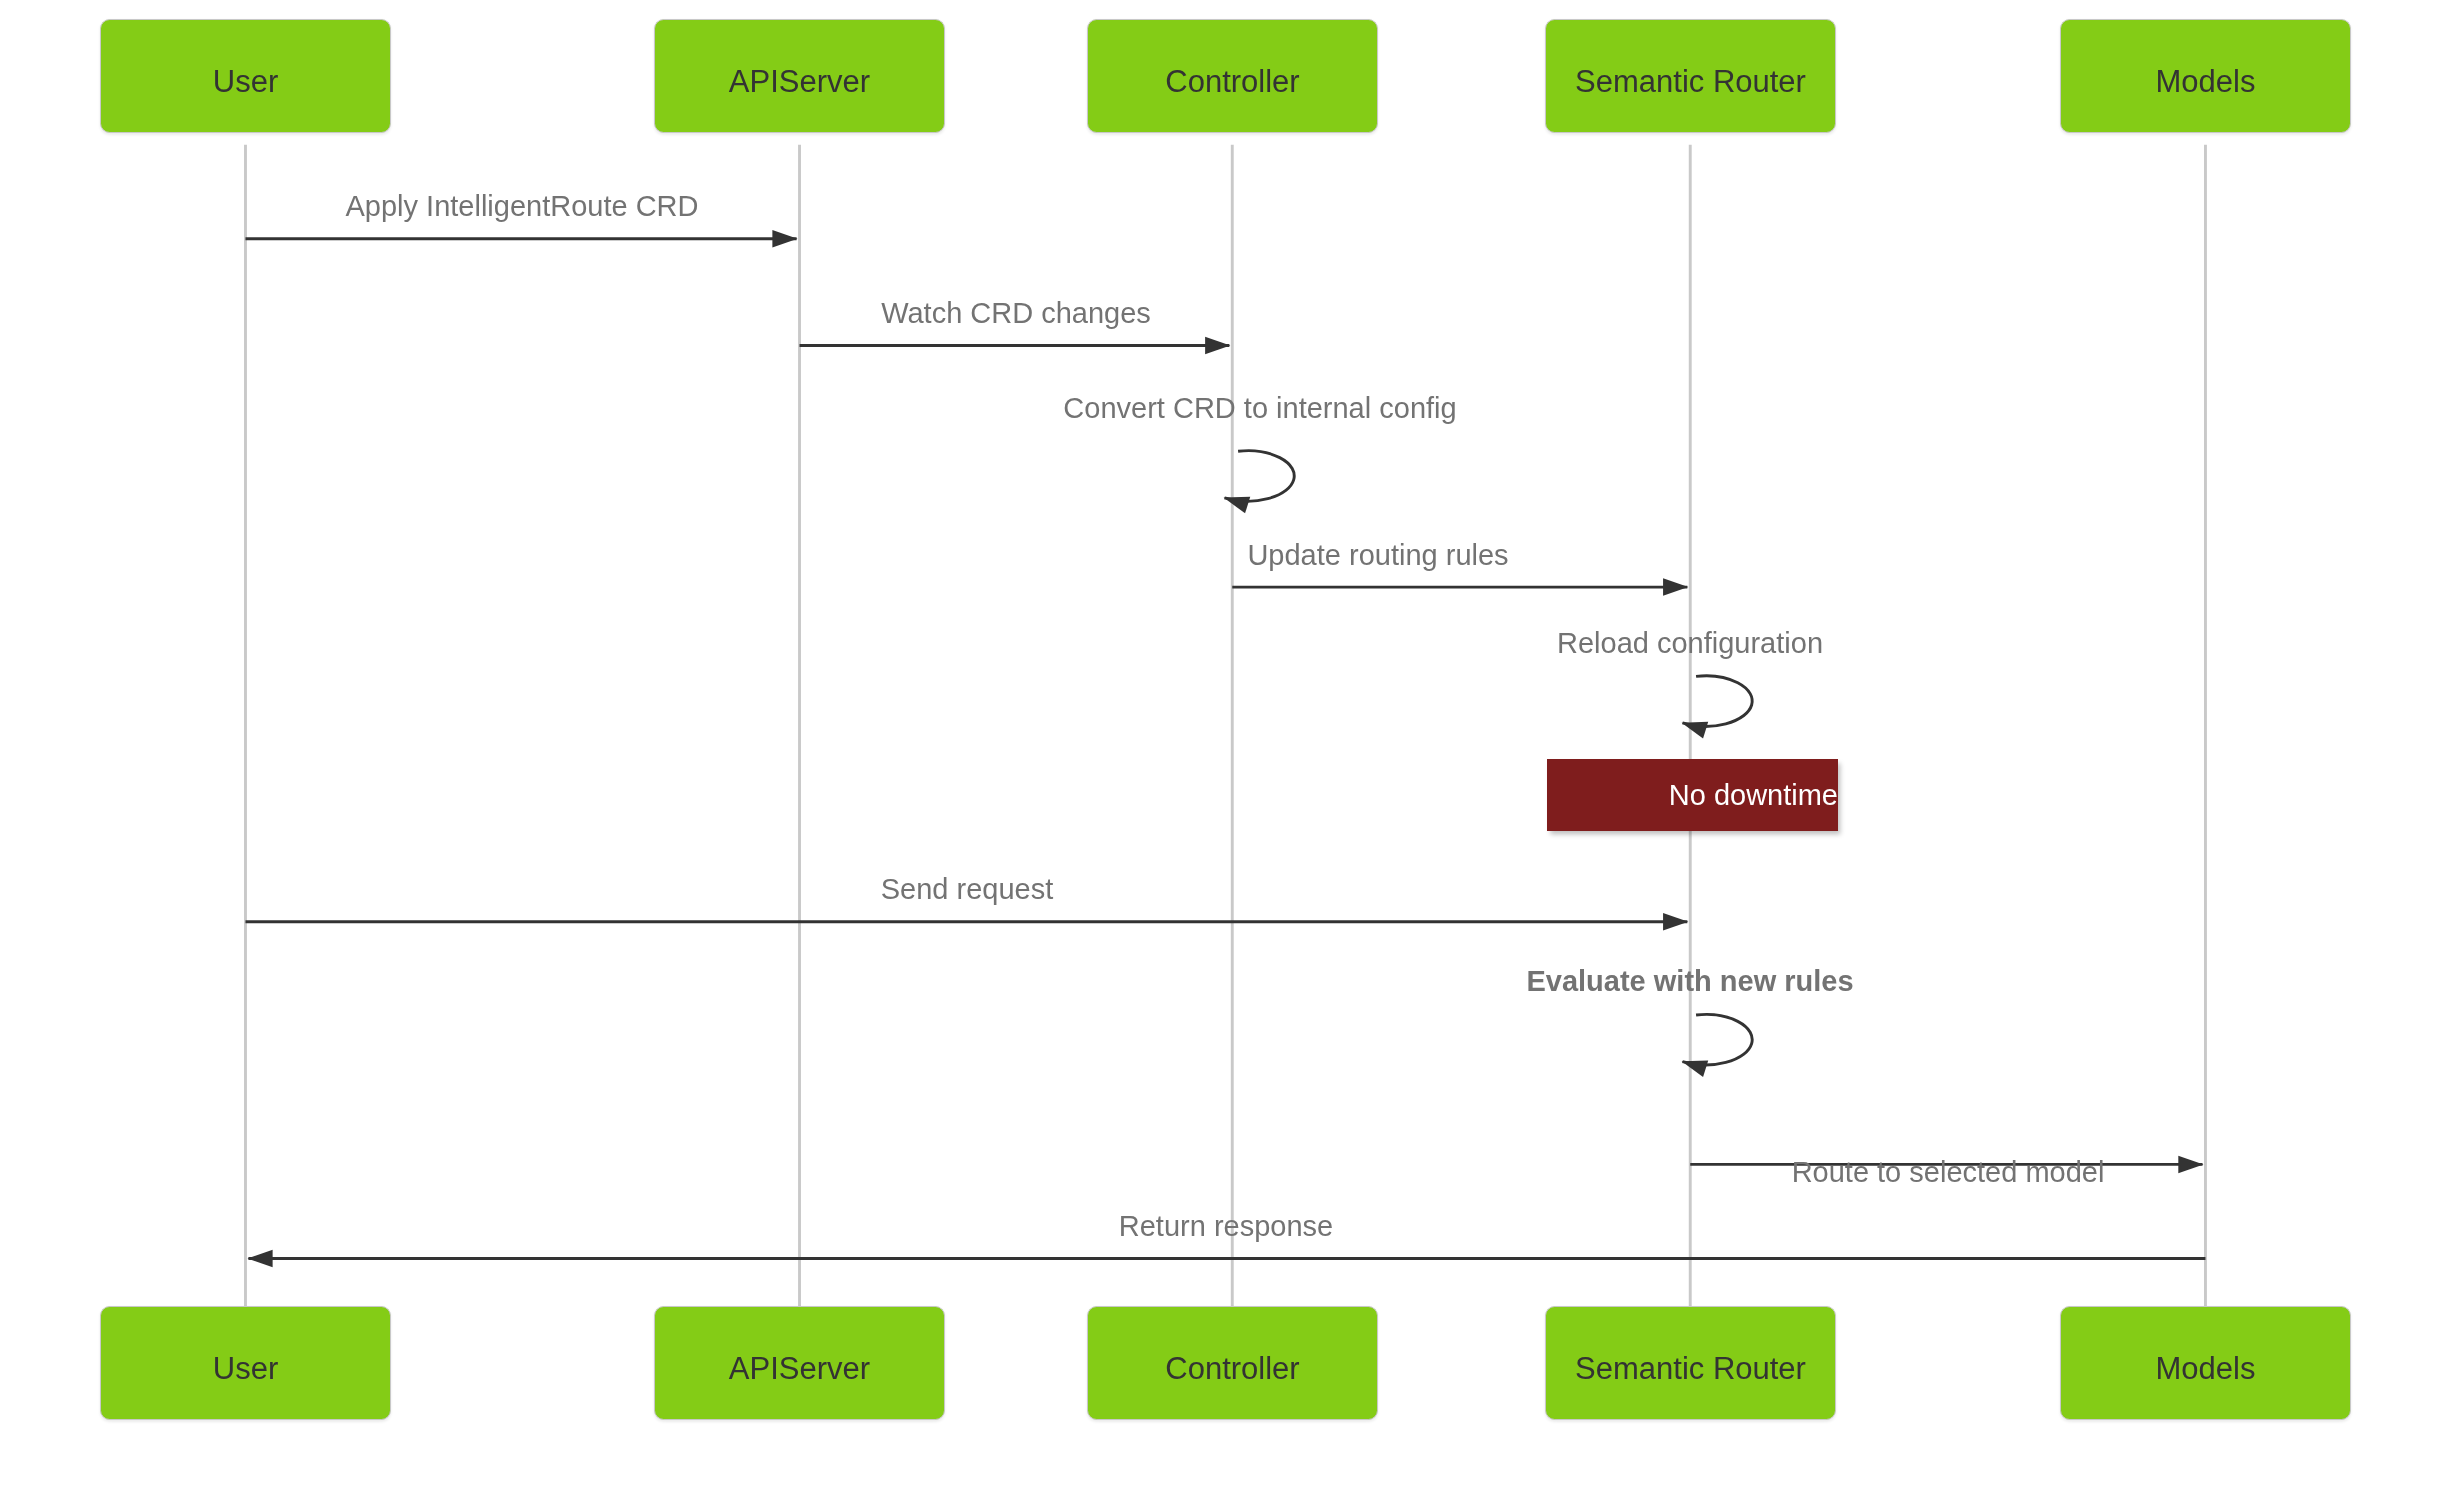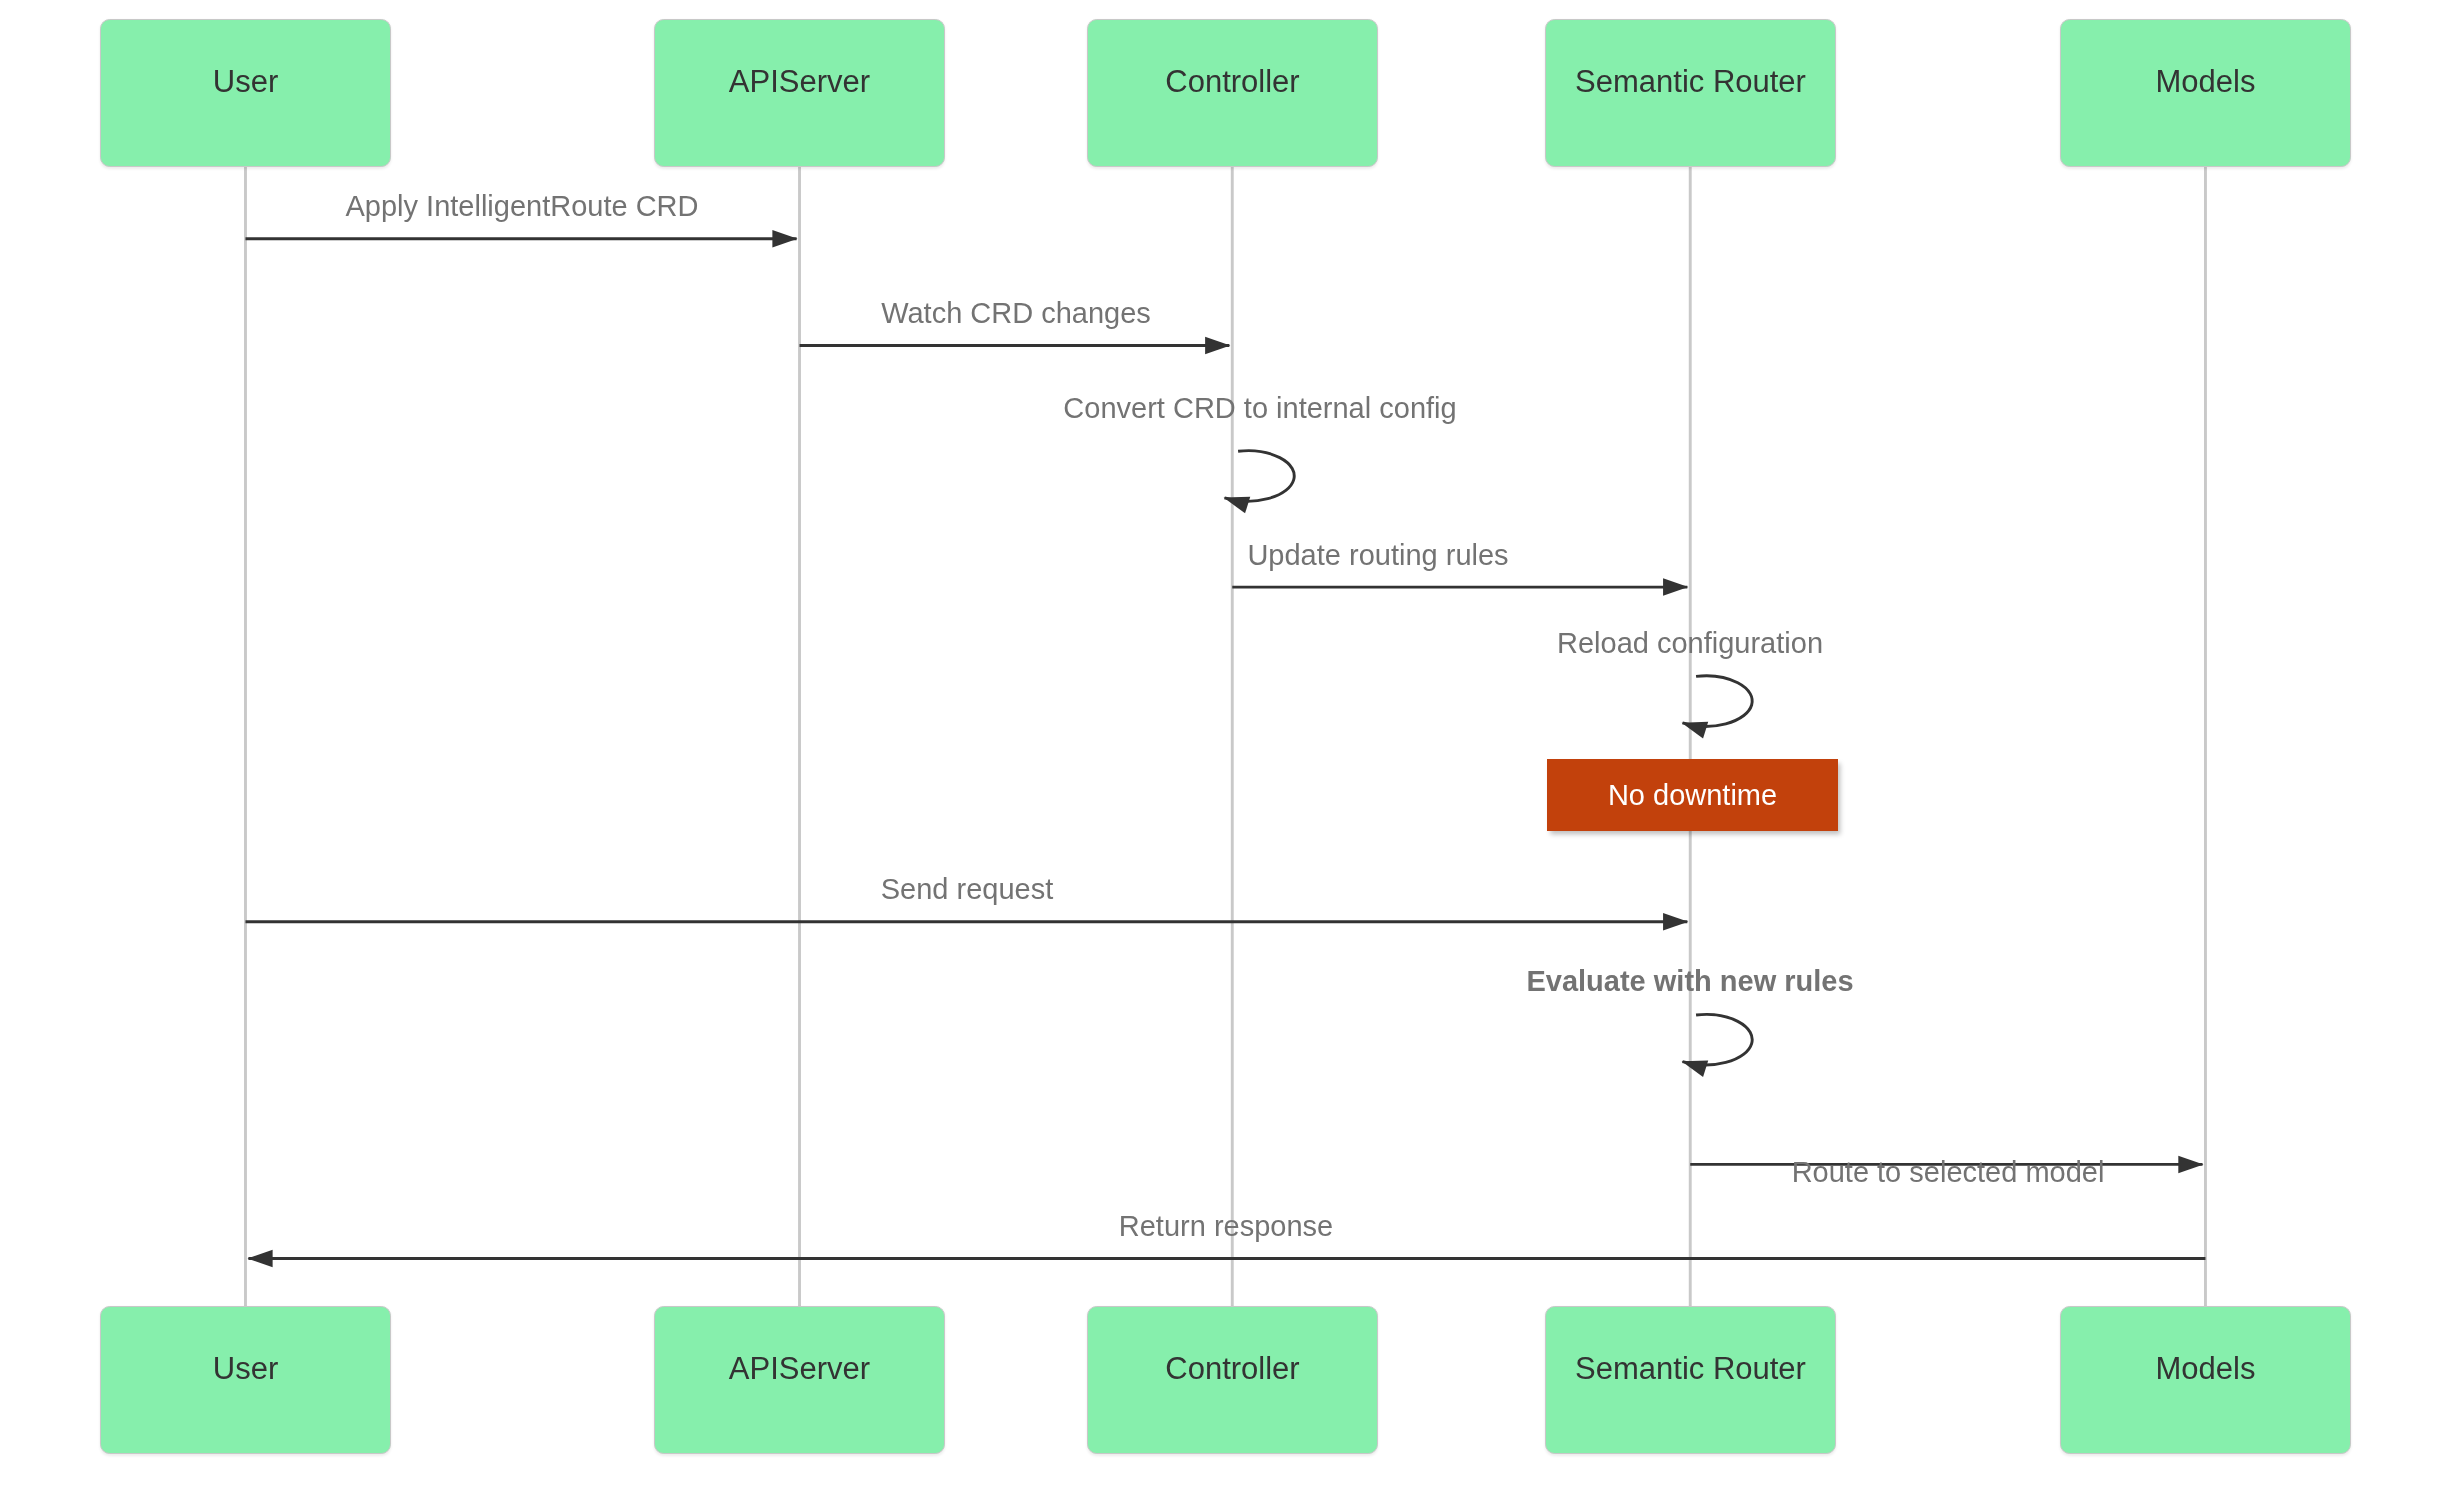--- a/index.html
+++ b/index.html
@@ -9,22 +9,22 @@
     height: 1506px;
     background: #ffffff;
     font-family: "Liberation Sans", sans-serif;
     color: #333333;
     overflow: hidden;
   }
   #wires { position: absolute; left: 0; top: 0; z-index: 1; }
   .actor {
     position: absolute;
     width: 291px;
-    height: 148px;
-    background: #86efac;
+    height: 114px;
+    background: #84cc16;
     border: 1px solid #c8c8c8;
     border-radius: 9.7px;
     box-sizing: border-box;
     text-align: center;
     line-height: 124px;
     font-size: 31px;
     color: #333333;
     z-index: 2;
     box-shadow: 0 1.9px 2.9px rgba(0,0,0,0.08);
   }
@@ -36,25 +36,25 @@
     line-height: 35px;
     color: #737373;
     z-index: 2;
   }
   .note {
     position: absolute;
     left: 1547px;
     top: 759px;
     width: 291px;
     height: 72px;
-    background: #c2410c;
+    background: #7f1d1d;
     color: #ffffff;
     font-size: 29px;
     line-height: 72px;
-    text-align: center;
+    text-align: right;
     z-index: 3;
     box-shadow: 2.9px 3.9px 4.9px rgba(0,0,0,0.25);
   }
 </style>
 </head>
 <body>
 
 <div id="stage">
 
   <svg id="wires" width="2449" height="1506" viewBox="0 0 2524 1552">

